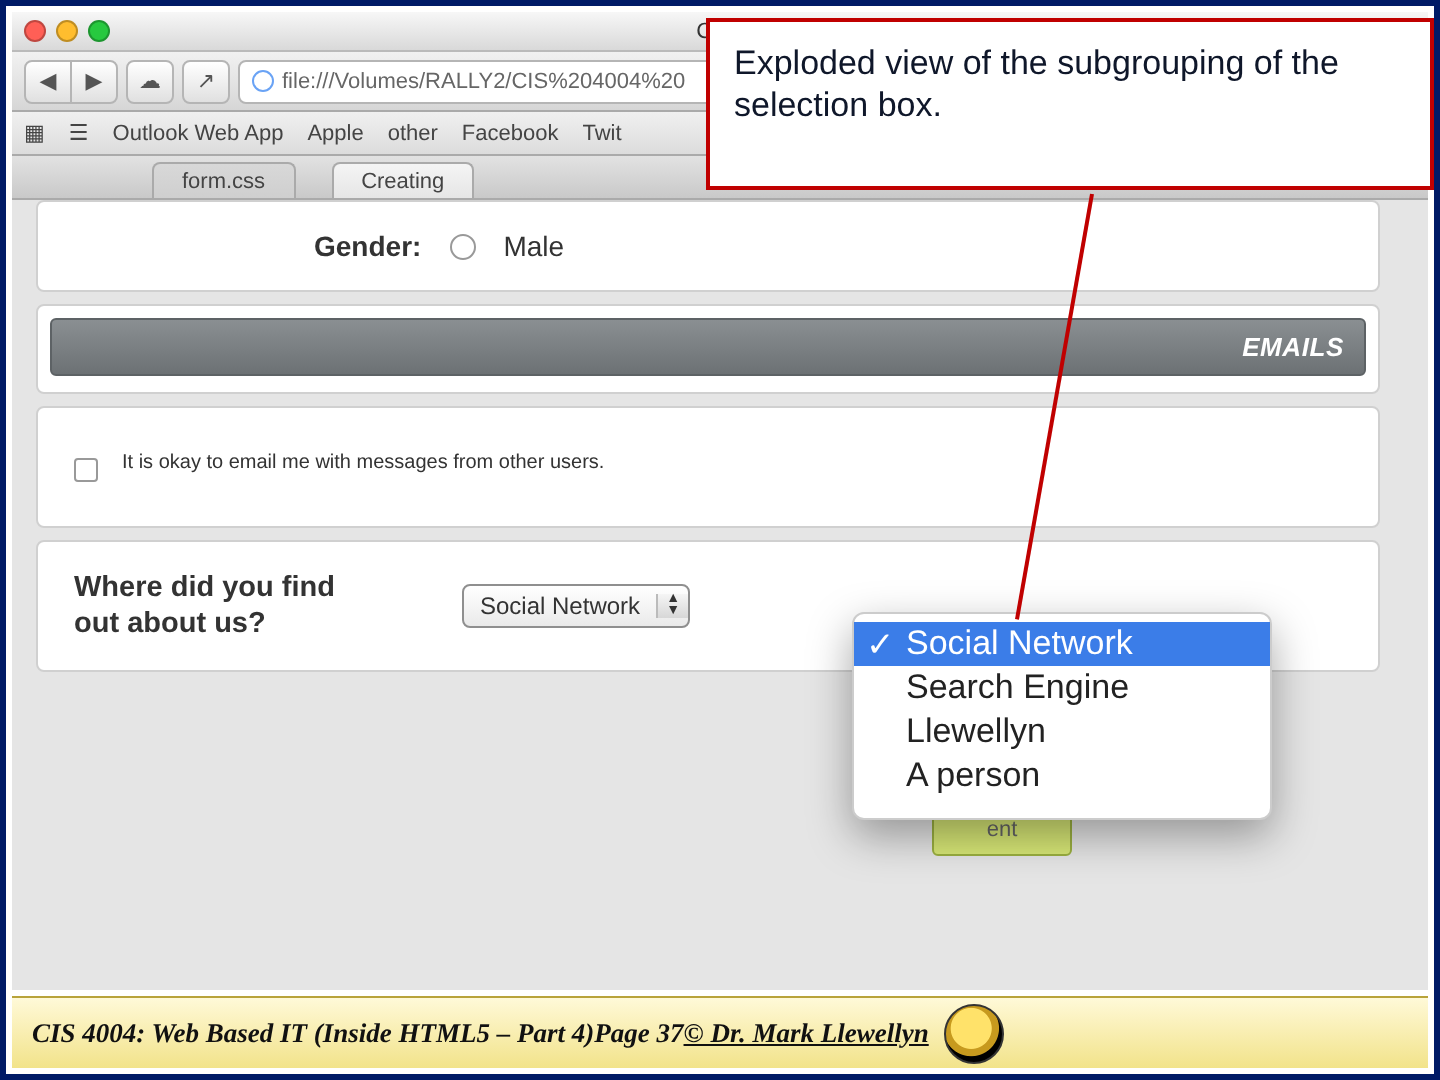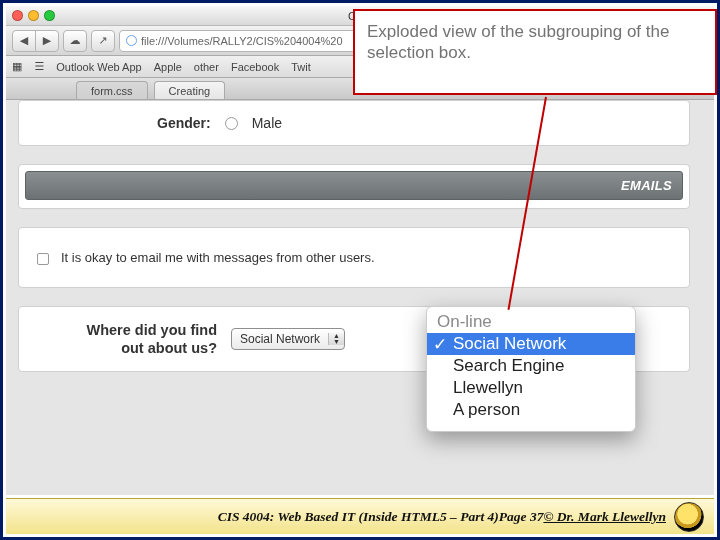--- a/index.html
+++ b/index.html
@@ -57,45 +57,45 @@
   .bkbtn{display:flex;align-items:center;gap:3px;}
   .tabbar{
     height:22px; background:linear-gradient(#e2e2e2,#c9c9c9);
     border-bottom:1px solid #aaa;
     display:flex;align-items:flex-end;padding-left:70px;
     font-size:11px;color:#444;
   }
   .tab{
     padding:3px 14px 2px; border:1px solid #aaa; border-bottom:none;
     background:linear-gradient(#f4f4f4,#e6e6e6);
-    border-radius:4px 4px 0 0; margin-right:6px;
+    border-radius:4px 4px 0 0; margin-right:18px;
   }
   .tab.inactive{background:linear-gradient(#d8d8d8,#cfcfcf);}
 
   
   .page-bg { position:absolute; left:0; right:0; top:94px; bottom:0; background:#e5e5e5; padding:0 12px; }
   .card{
     background:#fff; border:1px solid #d0d0d0; border-radius:4px;
-    margin-bottom:18px; padding:14px 18px 14px 18px; width: calc(100% - 12px);
+    margin-bottom:6px; padding:14px 18px 14px 18px; width: calc(100% - 12px);
     font-size:14px; color:#333;
   }
   .gender-row{display:flex;align-items:center;gap:14px;}
   .gender-row .lbl{font-weight:700;margin-left:120px;}
   .radio-dot{width:13px;height:13px;border:1px solid #999;border-radius:50%;background:#fff;}
   .section-banner{
     background:linear-gradient(#8a8f92,#6c7174);
     color:#fff;font-weight:bold;font-style:italic;
     padding:6px 10px;border-radius:3px;font-size:13px;letter-spacing:.3px;
     border:1px solid #5d6265;
     margin:-4px -6px 0 -6px;
   }
-  .check-row{display:flex;align-items:flex-start;gap:12px;margin:8px 0;font-size:13px;}
+  .check-row{display:flex;align-items:flex-start;gap:12px;margin:8px 0;font-size:10px;}
   .cbox{width:12px;height:12px;border:1px solid #999;border-radius:2px;background:#fff;margin-top:3px;flex-shrink:0;}
   .where-row{display:flex;align-items:center;gap:14px;}
-  .where-left{text-align:right;width:180px;font-weight:700;font-size:14.5px;line-height:1.25;}
+  .where-left{text-align:left;width:180px;font-weight:700;font-size:14.5px;line-height:1.25;}
   .combo{
     display:flex;align-items:center;height:22px;border:1px solid #8f8f8f;border-radius:4px;
     background:linear-gradient(#fff,#eaeaea);font-size:12px;overflow:hidden;
   }
   .combo .val{padding:0 8px;}
   .combo .chev{width:16px;border-left:1px solid #bbb;background:linear-gradient(#f5f5f5,#d7d7d7);display:flex;flex-direction:column;align-items:center;justify-content:center;font-size:7px;line-height:6px;color:#333;}
   .register-bg{
     position:absolute; left:460px; top:396px; width:70px; height:26px;
     background:#d8e876;border:1px solid #9cb140;border-radius:3px;
     display:flex;align-items:center;justify-content:center;
@@ -111,34 +111,34 @@
   }
   .popup .group-lbl{color:#8a8a8a;padding:1px 10px 1px 10px;font-size:17px;}
   .popup .opt{padding:1px 10px 1px 26px;}
   .popup .opt.sel{background:#3b7de8;color:#fff;position:relative;}
   .popup .opt.sel::before{content:"✓";position:absolute;left:6px;}
 
   
   .anno{
     position:absolute; left:350px; top:6px; width:364px; height:86px;
     background:#fff; border:2px solid #c00000;
-    padding:10px 12px; font-family:Arial,sans-serif; font-size:17px; color:#737373;
+    padding:10px 12px; font-family:Arial,sans-serif; font-size:17px; color:#0f172a;
     line-height:1.25;
   }
   .anno-line{
     position:absolute; left:542px; top:94px; width:2px; height:216px;
     background:#c00000; transform-origin:top; transform:rotate(10deg);
   }
 
   
   .footer{
     position:absolute; left:3px; right:3px; bottom:3px; height:36px;
     background:linear-gradient(#fff9d8,#f2e38a);
     border-top:1px solid #b8a33a;
-    display:flex;align-items:center;justify-content:flex-end;
+    display:flex;align-items:center;justify-content:flex-start;
     padding:0 10px;
     font-family:"Times New Roman",serif;font-style:italic;font-weight:bold;
     font-size:13.5px;color:#111;
   }
   .footer .seg{white-space:nowrap;}
   .ucf-seal{
     width:30px;height:30px;border-radius:50%;
     background:radial-gradient(circle at 45% 40%, #ffe26a 0 44%, #c79a1e 46% 60%, #000 62% 100%);
     border:1px solid #333;position:relative;flex-shrink:0;margin-left:8px;
   }
@@ -222,21 +222,20 @@
         </div>
       </div>
 
     </div>
 
     <div class="register-bg">
       <span>ent</span>
     </div>
 
     <div class="popup">
-      <div class="group-lbl">On-line</div>
       <div class="opt sel">Social Network</div>
       <div class="opt">Search Engine</div>
       <div class="opt">Llewellyn</div>
       <div class="opt">A person</div>
     </div>
 
   </div>
 
   <div class="anno">
     <span>Exploded view of the subgrouping of the selection box.</span>

